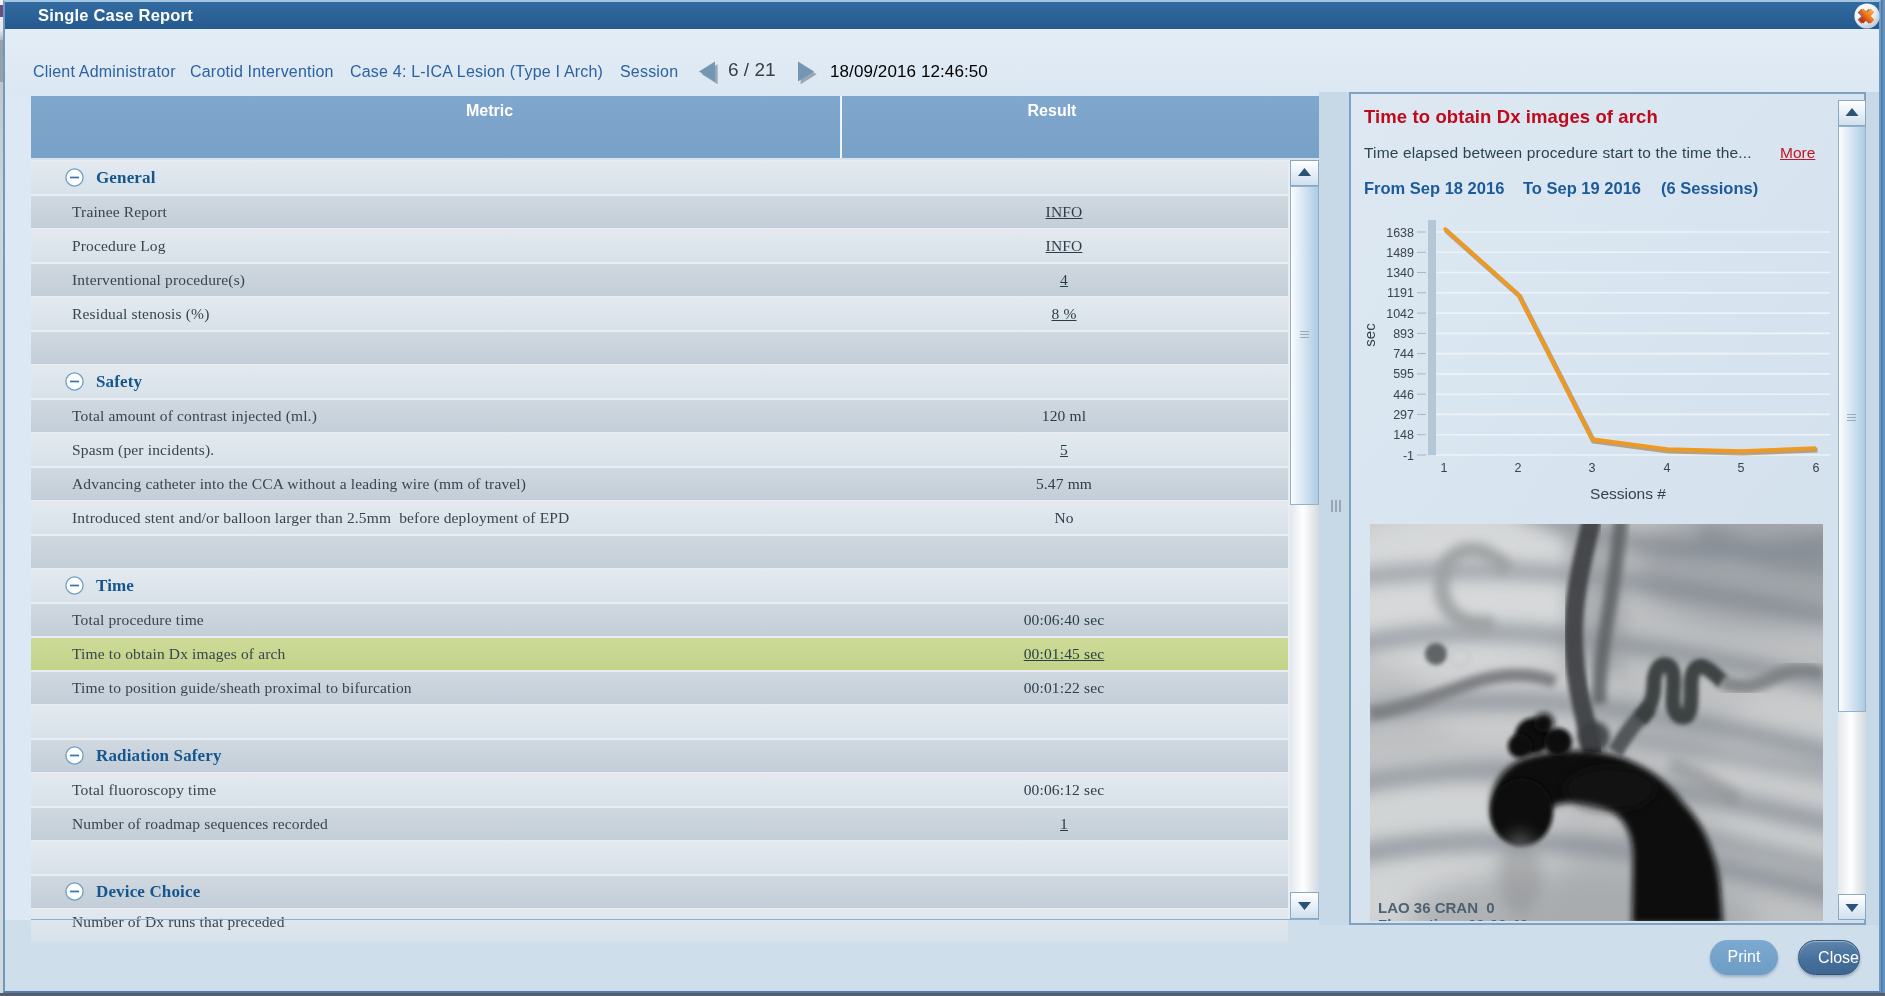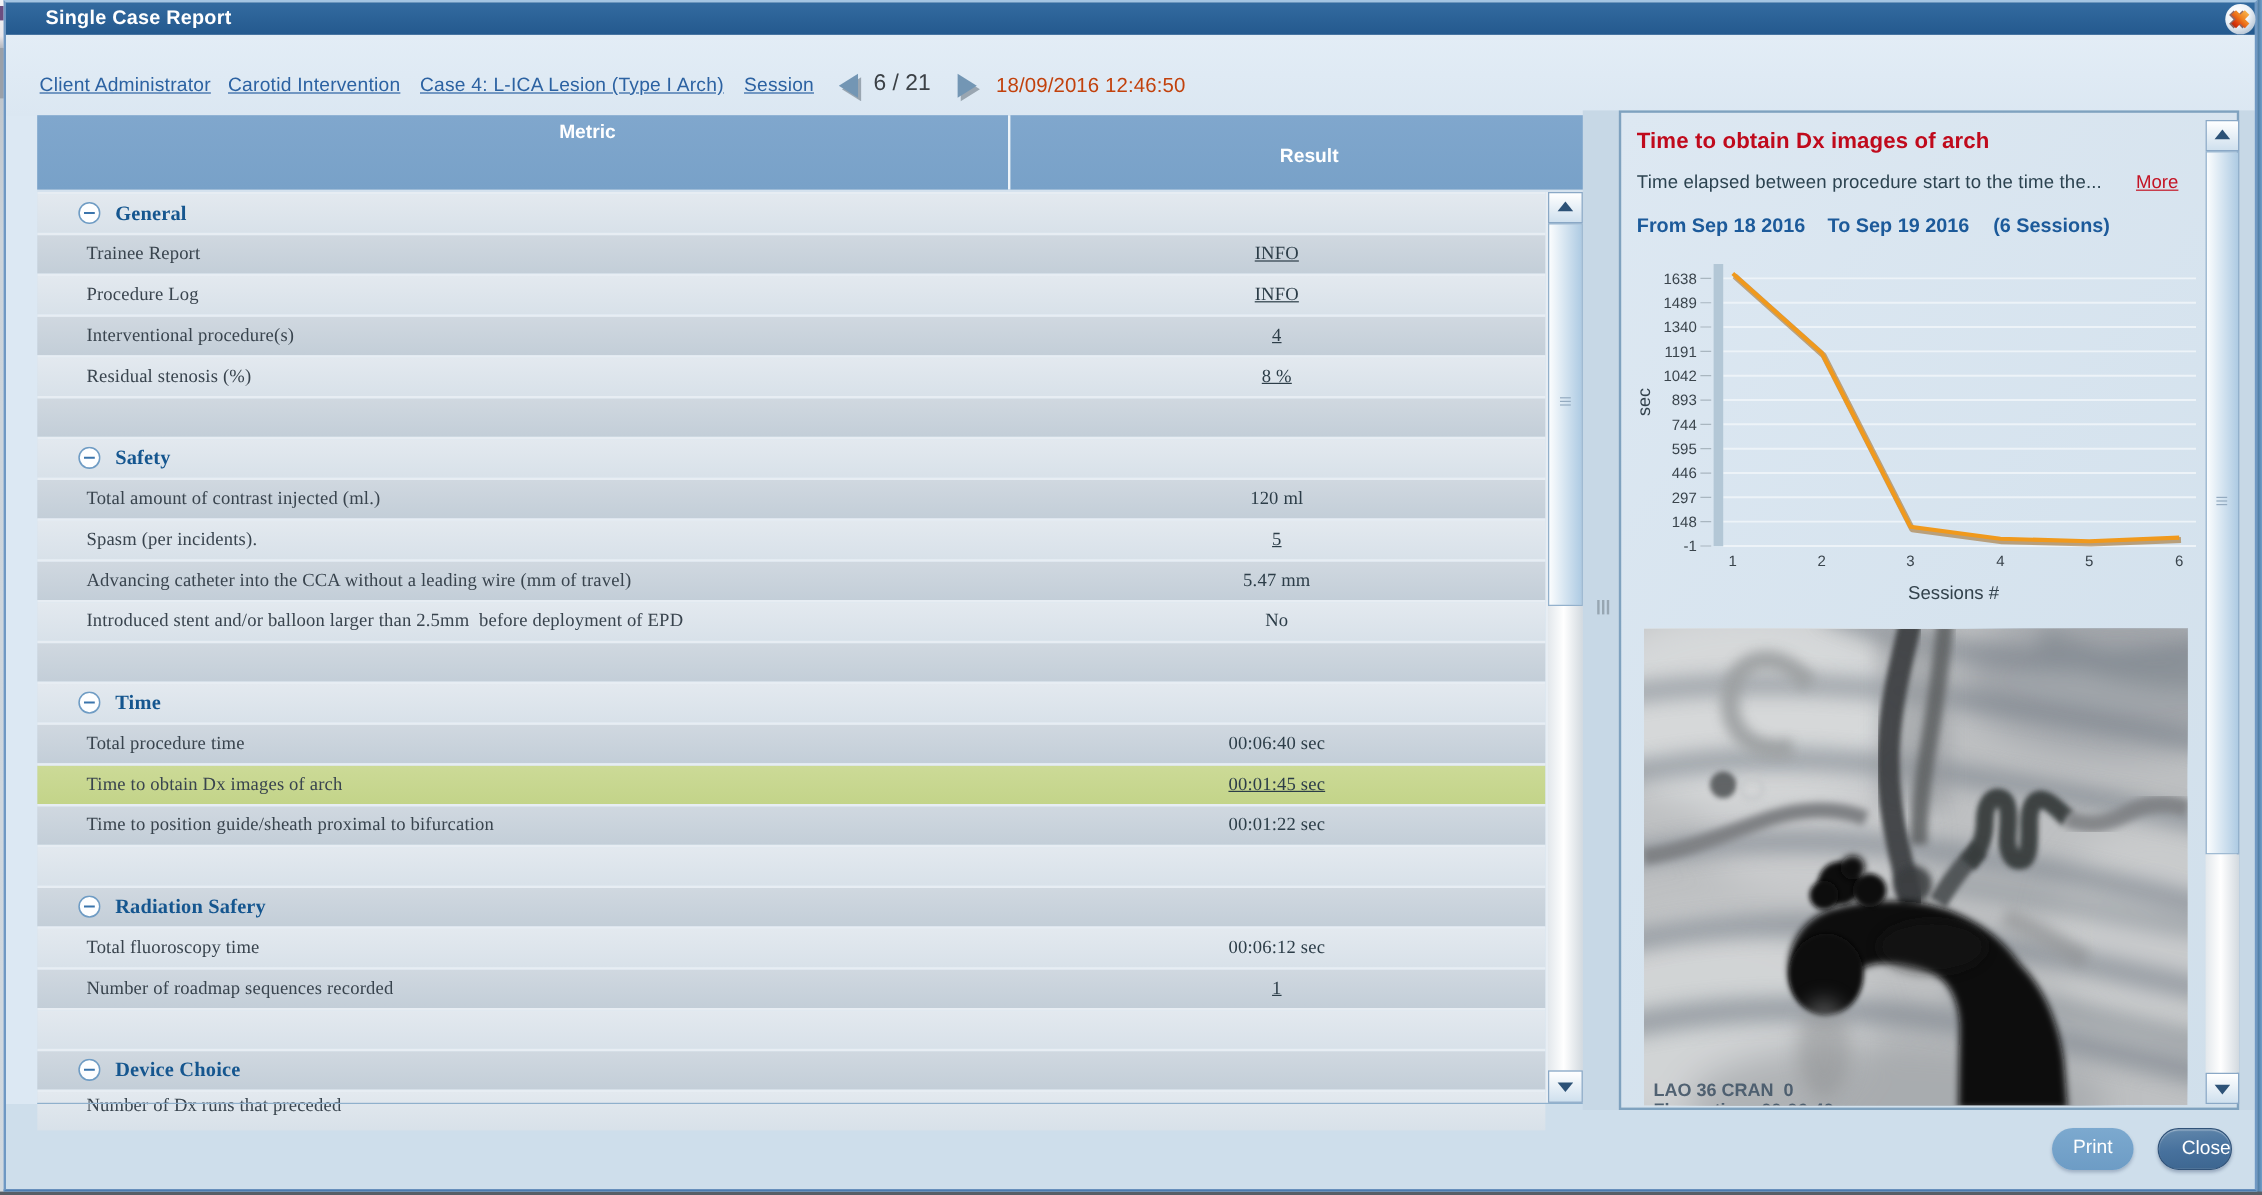--- a/index.html
+++ b/index.html
@@ -15,29 +15,29 @@
     border:2px solid #6f98c3;border-top-color:#a4c5e2;border-bottom-color:#4c7cb0;}
   #titlebar{left:5px;top:2px;width:1874px;height:27px;background:linear-gradient(#336ba0,#24598e);}
   #title-text{left:38px;top:2px;height:27px;line-height:27px;color:#fff;font-size:16.5px;font-weight:bold;letter-spacing:.2px;}
   
   #bg-crumbs{left:5px;top:29px;width:1874px;height:67px;background:linear-gradient(#e3edf6,#dbe7f2);}
   #bg-leftmargin{left:5px;top:96px;width:26px;height:824px;background:#dce8f3;}
   #bg-below{left:5px;top:920px;width:1874px;height:71px;background:#cedeeb;}
   #bg-mid{left:1319px;top:92px;width:30px;height:833px;background:#c7d8e6;}
   #bg-rightedge{left:1866px;top:92px;width:13px;height:833px;background:#c7d8e6;}
   
-  .crumb{top:63px;height:20px;font-size:16px;letter-spacing:.2px;color:#2c62a2;white-space:nowrap;text-decoration:underline;}
+  .crumb{top:63px;height:20px;font-size:16px;letter-spacing:.2px;color:#2c62a2;white-space:nowrap;}
   #c-count{top:59px;font-size:19px;color:#3c4146;}
-  #c-date{top:62px;font-size:17px;letter-spacing:.1px;color:#c2410c;}
+  #c-date{top:62px;font-size:17px;letter-spacing:.1px;color:#000000;}
   
   #thead{left:31px;top:96px;width:1288px;height:62px;background:linear-gradient(#80a7cd,#78a1c8);}
   #thead .divider{position:absolute;left:809px;top:0;width:2px;height:62px;background:#eef4f9;}
   #thead .h1,#thead .h2{position:absolute;top:6px;color:#fff;font-weight:bold;font-size:16px;text-align:center;}
   #thead .h1{left:0;width:917px;}
-  #thead .h2{left:836px;width:448px;margin-top:20px;}
+  #thead .h2{left:797px;width:448px;}
   
   #rows{left:31px;top:160px;width:1257px;height:980px;overflow:hidden;font-family:Liberation Serif, serif;}
   .row{position:relative;width:100%;height:32px;border-top:2px solid #e7edf3;font-size:15.5px;letter-spacing:.15px;color:#39444e;}
   .rL{background:linear-gradient(#e3e9ef,#d8e1e9);}
   .rD{background:linear-gradient(#d0d8e0,#c3ced8);}
   .rG{background:linear-gradient(#ccda97,#c3d489);}
   .met{position:absolute;left:41px;top:0;height:32px;line-height:31px;white-space:nowrap;}
   .res{position:absolute;left:809px;width:448px;top:0;height:32px;line-height:31px;text-align:center;color:#2c3d48;}
   .u{text-decoration:underline;}
   .sec{position:absolute;left:65px;top:0;height:32px;line-height:31px;font-weight:bold;font-size:17px;color:#15568f;}

